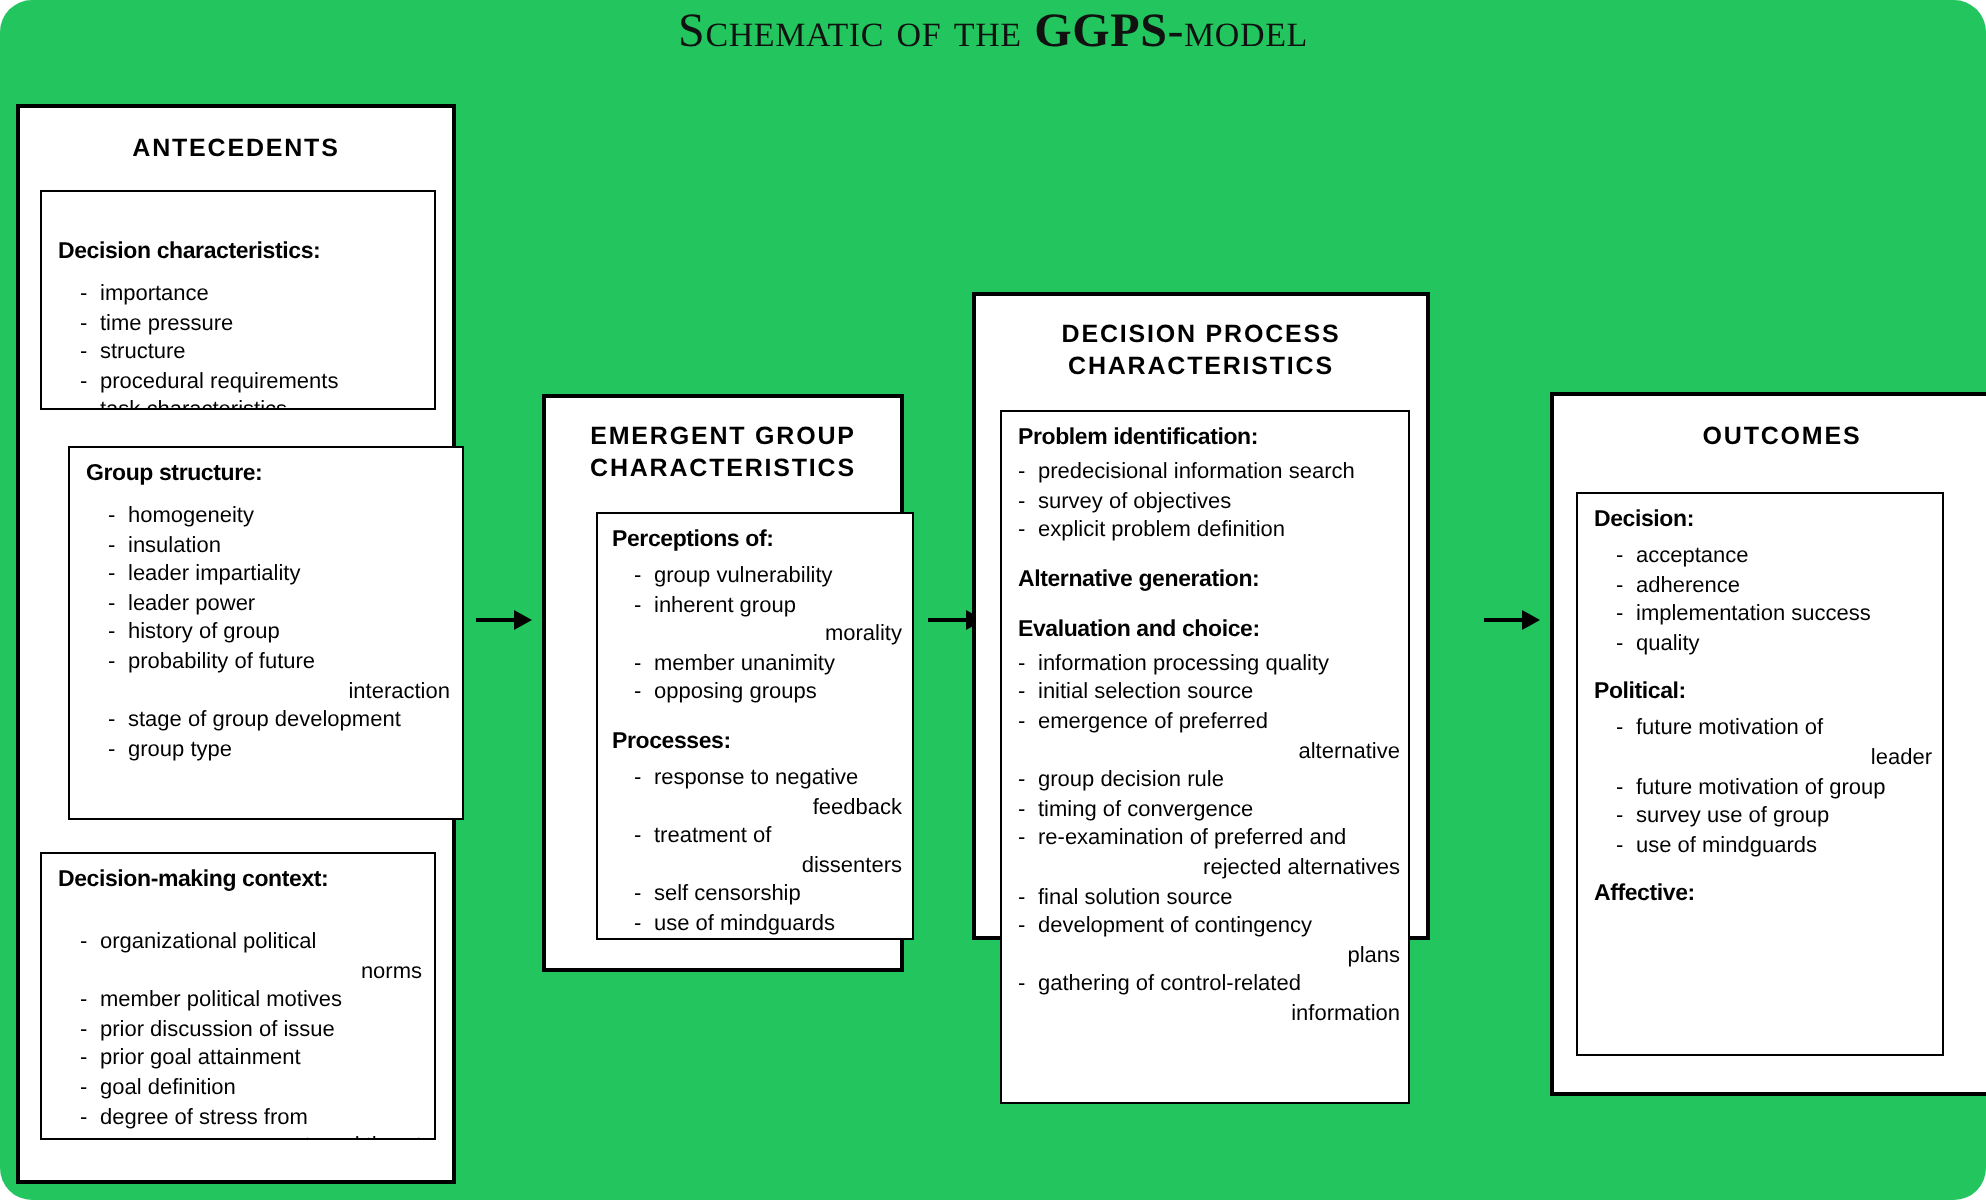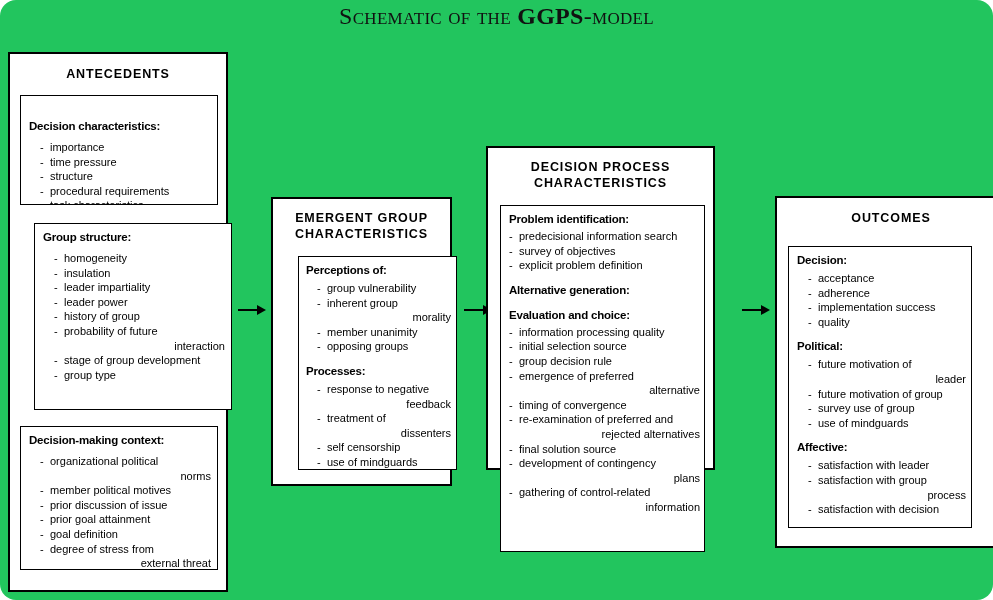--- a/index.html
+++ b/index.html
@@ -148,21 +148,21 @@
         <li>leader power</li>
         <li>history of group</li>
         <li>probability of future<span class="cont">interaction</span></li>
         <li>stage of group development</li>
         <li>group type</li>
       </ul>
     </div>
 
     <div class="inner-box" style="left:10px; top:372px; width:198px; height:144px; padding:6px 6px 0 8px;">
       <div class="grp-head">Decision-making context:</div>
-      <ul class="items" style="margin-top:6px;">
+      <ul class="items" style="margin-top:16px;">
         <li>organizational political<span class="cont">norms</span></li>
         <li>member political motives</li>
         <li>prior discussion of issue</li>
         <li>prior goal attainment</li>
         <li>goal definition</li>
         <li>degree of stress from<span class="cont">external threat</span></li>
       </ul>
     </div>
   </div>
 
@@ -220,22 +220,22 @@
         </ul>
       </div>
       <div class="group">
         <div class="grp-head">Alternative generation:</div>
       </div>
       <div class="group">
         <div class="grp-head">Evaluation and choice:</div>
         <ul class="items" style="margin-top:2px;">
           <li>information processing quality</li>
           <li>initial selection source</li>
+          <li>emergence of preferred<span class="cont">alternative</span></li>
           <li>group decision rule</li>
-          <li>emergence of preferred<span class="cont">alternative</span></li>
           <li>timing of convergence</li>
           <li>re-examination of preferred and<span class="cont">rejected alternatives</span></li>
           <li>final solution source</li>
           <li>development of contingency<span class="cont">plans</span></li>
           <li>gathering of control-related<span class="cont">information</span></li>
         </ul>
       </div>
     </div>
   </div>
 
@@ -261,22 +261,17 @@
         <div class="grp-head">Political:</div>
         <ul class="items" style="margin-top:3px;">
           <li>future motivation of<span class="cont">leader</span></li>
           <li>future motivation of group</li>
           <li>survey use of group</li>
           <li>use of mindguards</li>
         </ul>
       </div>
       <div class="group">
         <div class="grp-head">Affective:</div>
-        <ul class="items" style="margin-top:3px;">
-          <li>satisfaction with leader</li>
-          <li>satisfaction with group<span class="cont">process</span></li>
-          <li>satisfaction with decision</li>
-        </ul>
       </div>
     </div>
   </div>
 
 </div>
 
 </body></html>

